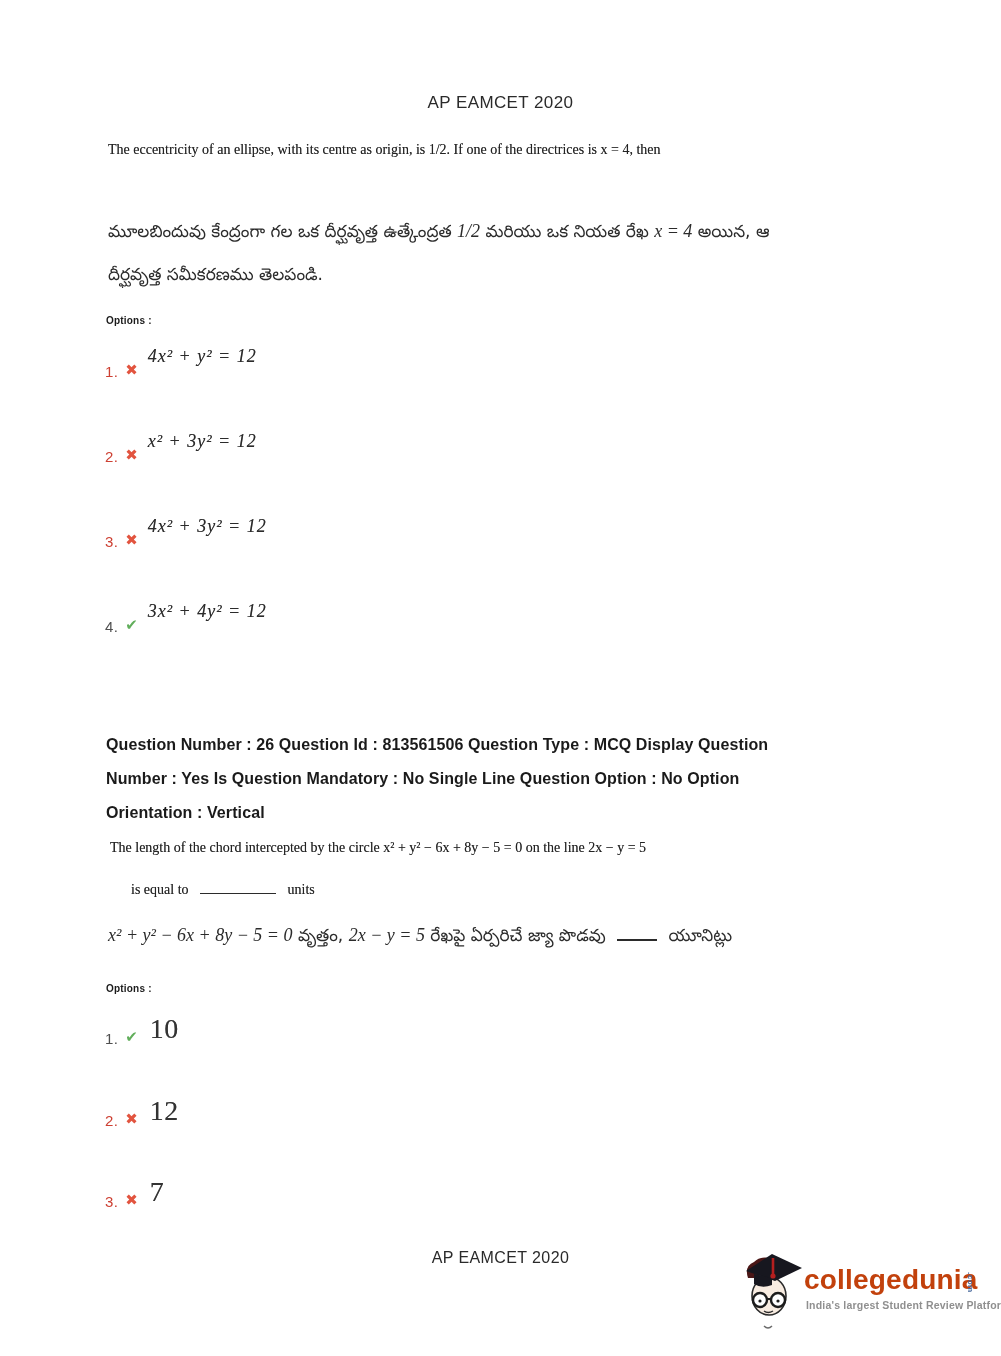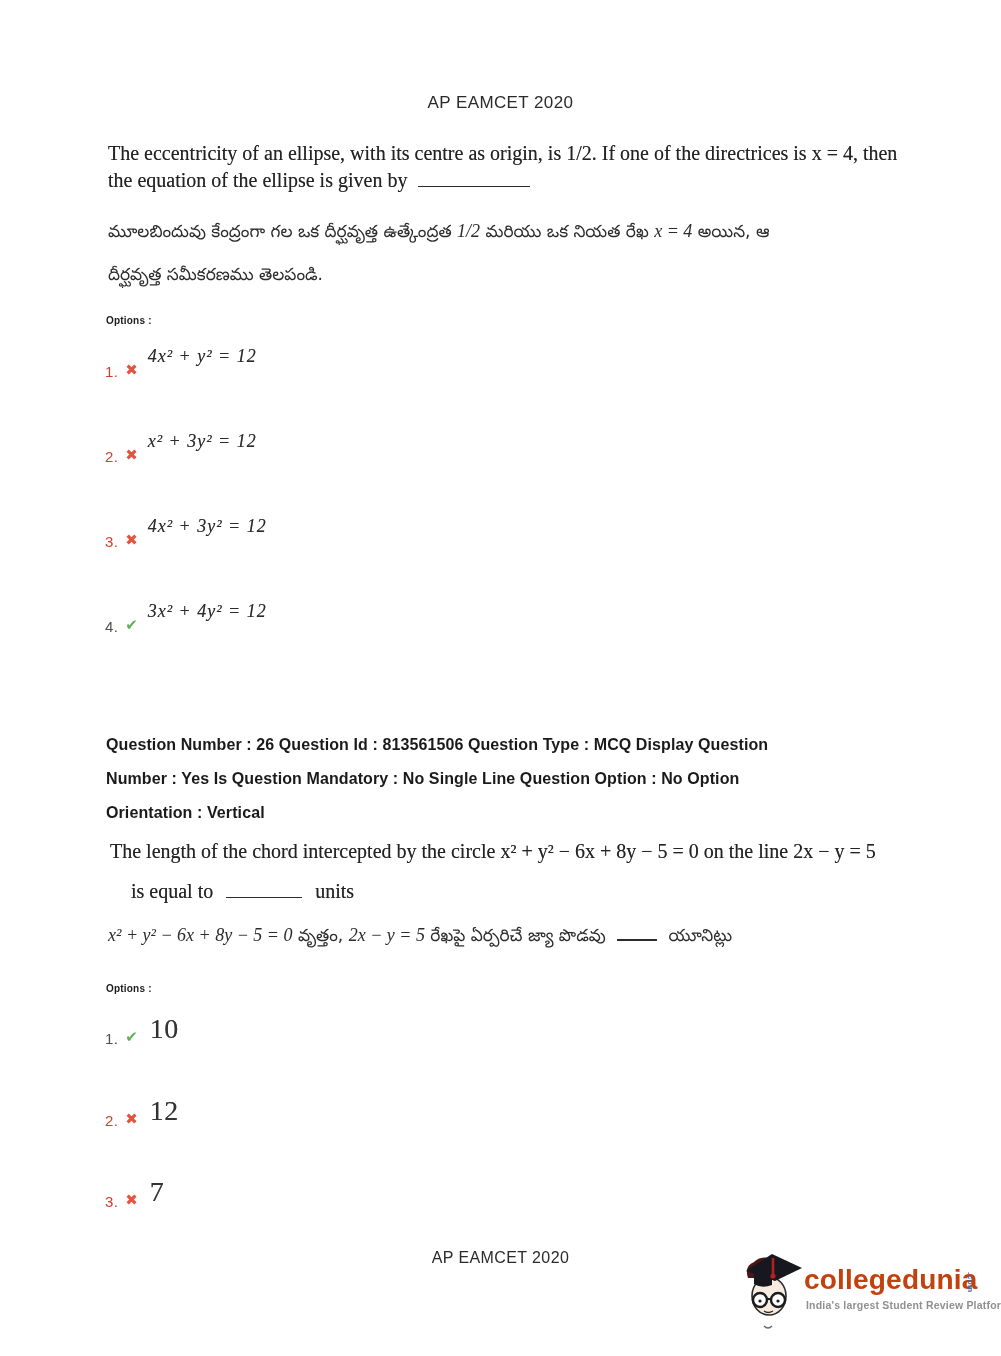--- a/index.html
+++ b/index.html
@@ -9,21 +9,21 @@
     background:#ffffff; overflow:hidden;
     font-family:"Liberation Sans", sans-serif; color:#262626;
   }
   .abs { position:absolute; }
   .center-line { left:0; width:1001px; text-align:center; }
   .doc-title { font-size:17px; color:#2a2a2a; letter-spacing:.4px; }
   .serif {
     font-family:"Liberation Serif", serif; color:#232323;
     text-shadow:0 0 .5px rgba(40,40,40,.55);
   }
-  .q-en { font-size:20px; white-space:nowrap; }
+  .q-en { font-size:14px; white-space:nowrap; }
   .q-te { font-size:17px; white-space:nowrap; font-family:"DejaVu Sans", sans-serif; color:#2b2b2b; }
   .q-te .math { font-family:"Liberation Serif", serif; font-style:italic; font-size:18px; }
   .blank { display:inline-block; border-bottom:1.6px solid #2b2b2b; height:14px; vertical-align:baseline; }
   .options-label { font-size:10px; font-weight:bold; color:#1b1b1b; letter-spacing:.2px; }
   .opt-row { position:absolute; display:flex; align-items:flex-start; }
   .opt-num { font-size:15px; margin-top:17px; letter-spacing:.3px; }
   .opt-icon { font-size:15px; margin-top:16px; margin-left:7px; line-height:1; }
   .opt-eq {
     font-family:"Liberation Serif", serif; font-style:italic; font-size:18px;
     color:#2b2b2b; margin-left:10px; letter-spacing:1px;
@@ -54,24 +54,20 @@
   }
 </style>
 </head>
 <body>
 
 <div class="page">
 
   <div class="abs center-line doc-title" style="top:93px;">AP EAMCET 2020</div>
 
   <div class="abs serif q-en" style="left:108px; top:142px;">The eccentricity of an ellipse, with its centre as origin, is 1/2. If one of the directrices is x = 4, then</div>
-  <div class="abs serif q-en" style="left:108px; top:169px;">
-    <span>the equation of the ellipse is given by</span>
-    <span class="blank" style="width:112px; margin-left:6px;"></span>
-  </div>
 
   <div class="abs q-te" style="left:108px; top:221px;">
     <span>మూలబిందువు కేంద్రంగా గల ఒక దీర్ఘవృత్త  ఉత్కేంద్రత</span>
     <span class="math">1/2</span>
     <span>మరియు ఒక నియత రేఖ</span>
     <span class="math">x = 4</span>
     <span>అయిన, ఆ</span>
   </div>
   <div class="abs q-te" style="left:108px; top:264px;">దీర్ఘవృత్త సమీకరణము తెలపండి.</div>
 

